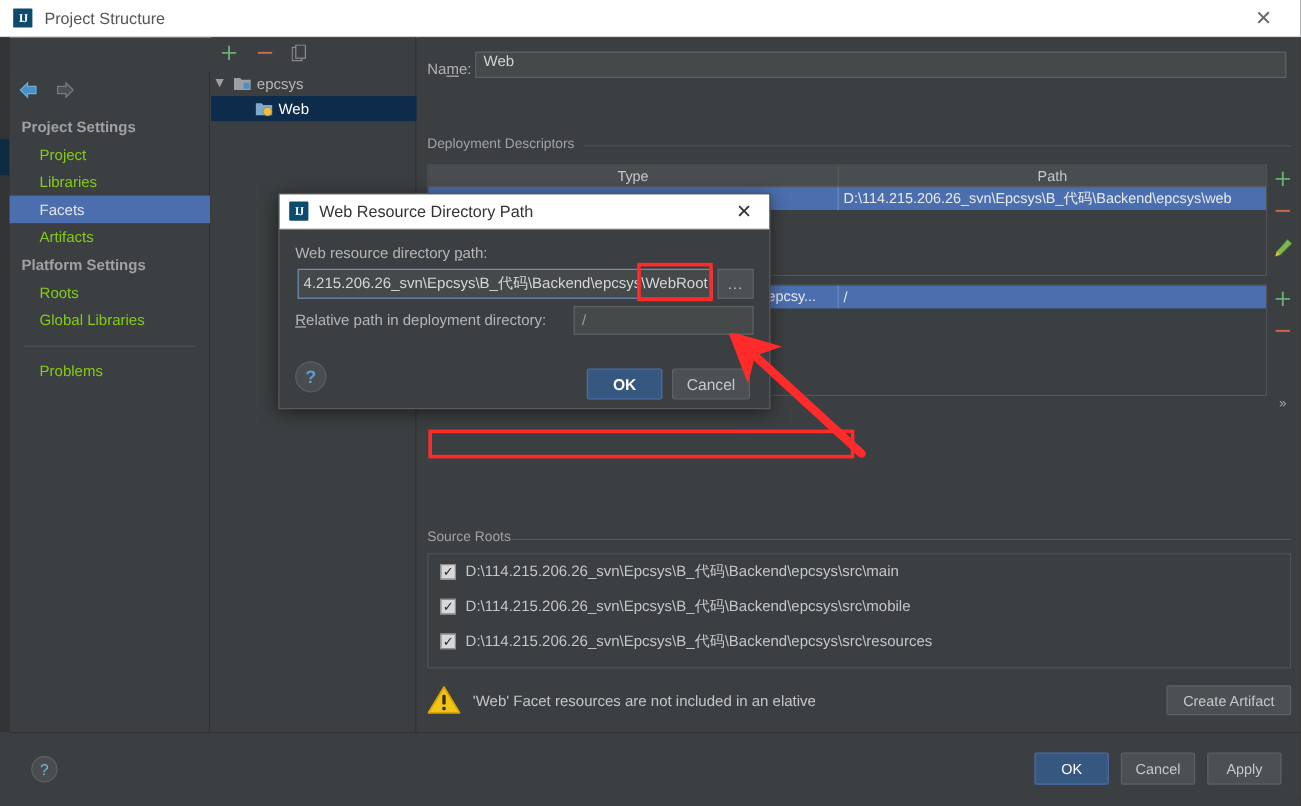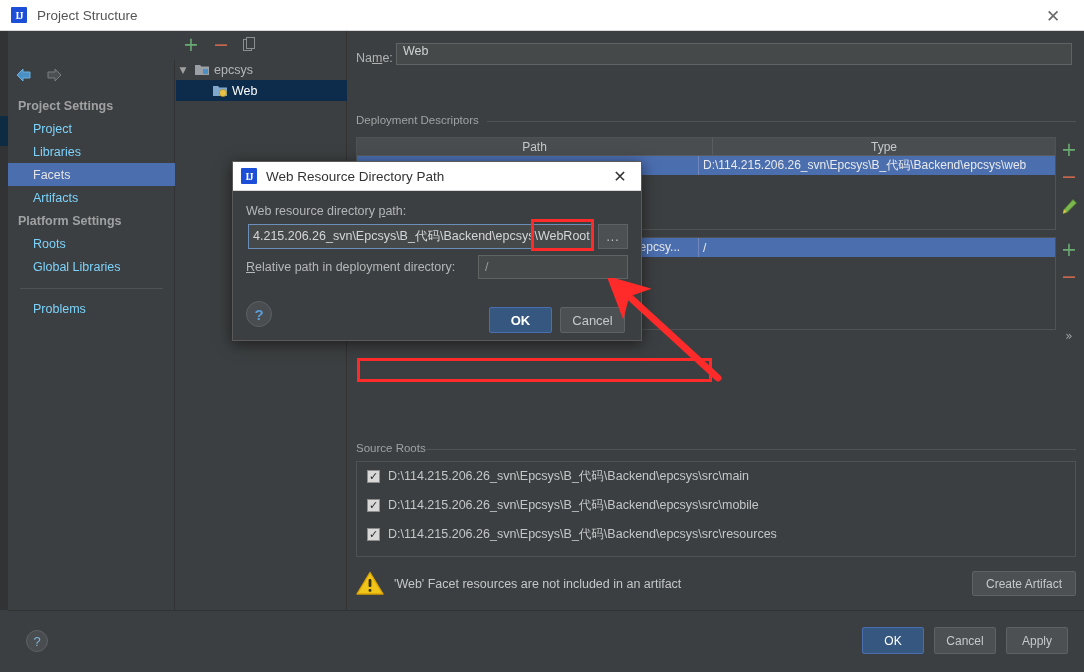--- a/index.html
+++ b/index.html
@@ -19,21 +19,21 @@
 
   
   .titlebar {
     position: absolute; left: 0; top: 0; width: 1084px; height: 31px;
     background: #ffffff;
     display: flex; align-items: center;
     border-bottom: 1px solid #d8d8d8;
   }
   .tb-icon {
     margin-left: 11px; width: 16px; height: 16px;
-    background: #1d4ed8; border-radius: 1px;
+    background: #0c4a6e; border-radius: 1px;
     display: flex; align-items: center; justify-content: center;
     color: #ffffff; font-size: 10px; font-weight: bold;
     font-family: "Liberation Serif", serif; letter-spacing: -1px;
   }
   .tb-title {
     margin-left: 10px; color: #555555; font-size: 13.5px;
   }
   .tb-close {
     position: absolute; right: 14px; top: 0; height: 31px;
     width: 34px; display: flex; align-items: center; justify-content: center;
@@ -63,21 +63,21 @@
     display: flex; align-items: center; padding-left: 7px; gap: 12px;
   }
   .arrow-svg { width: 18px; height: 16px; cursor: pointer; }
   .side-list { position: absolute; left: 0; top: 34px; width: 167px; }
   .side-head {
     height: 23px; display: flex; align-items: center;
     padding-left: 10px; color: #9fa1a3; font-weight: bold; font-size: 12.5px;
   }
   .side-item {
     height: 23px; display: flex; align-items: center;
-    padding-left: 25px; color: #7dd3fc; font-size: 12.5px; cursor: pointer;
+    padding-left: 25px; color: #84cc16; font-size: 12.5px; cursor: pointer;
   }
   .side-item.sel { background: #4b6eaf; color: #e5e5e5; }
   .side-sep {
     margin: 10px 12px 8px 12px; height: 1px; background: #4e5254;
   }
 
   
   .treepanel {
     position: absolute; left: 176px; top: 31px; width: 171px; height: 579px;
     background: #3c3f41;
@@ -355,22 +355,22 @@
       <div class="name-input">Web</div>
     </div>
 
     <div class="group" style="left:8px; top:83px; width:720px;">
       <span class="group-title">Deployment Descriptors</span>
       <span class="group-line" style="left:131px; width:589px;"></span>
     </div>
 
     <div class="tbl" style="left:8px; top:106px; width:700px; height:93px;">
       <div class="tbl-head">
+        <div class="th" style="width:342px;">Type</div>
         <div class="th" style="width:356px;">Path</div>
-        <div class="th" style="width:342px;">Type</div>
       </div>
       <div class="tr sel">
         <div class="td bordered" style="width:342px;">Web Module Deployment Descriptor</div>
         <div class="td" style="width:356px;">D:\114.215.206.26_svn\Epcsys\B_代码\Backend\epcsys\web</div>
       </div>
     </div>
 
     <div class="sidebtns" style="left:710px; top:106px; height:93px;">
       <div class="sb sb-plus">+</div>
       <div class="sb sb-minus">−</div>
@@ -418,21 +418,21 @@
         <span class="root-txt">D:\114.215.206.26_svn\Epcsys\B_代码\Backend\epcsys\src\resources</span>
       </div>
     </div>
 
     <div class="warnrow" style="left:8px; top:540px; width:720px;">
       <svg width="28" height="25" viewBox="0 0 28 25">
         <path d="M14 1.5 L27 23 H1 Z" fill="#f0c419" stroke="#d9a300" stroke-width="1.4" stroke-linejoin="round"></path>
         <rect x="12.6" y="8" width="2.8" height="8" rx="1" fill="#3a3100"></rect>
         <rect x="12.6" y="18" width="2.8" height="2.8" rx="1" fill="#3a3100"></rect>
       </svg>
-      <span class="warn-txt">'Web' Facet resources are not included in an artifact</span>
+      <span class="warn-txt">'Web' Facet resources are not included in an elative</span>
       <button class="btn" style="position:absolute; right:0; top:0;">Create Artifact</button>
     </div>
 
   </div>
 
   <div class="bottombar">
     <div class="help-circle">?</div>
     <div class="bottom-btns">
       <div class="bbtn primary">OK</div>
       <div class="bbtn">Cancel</div>

